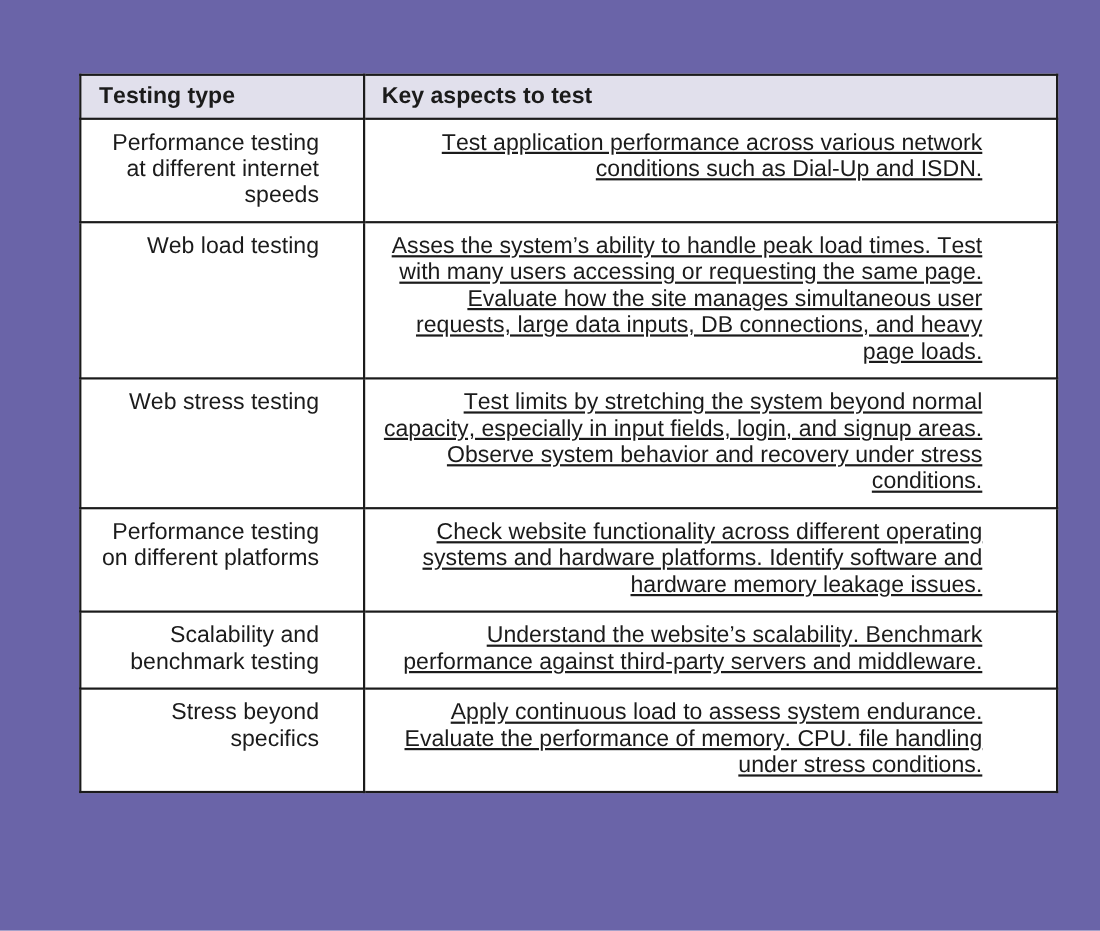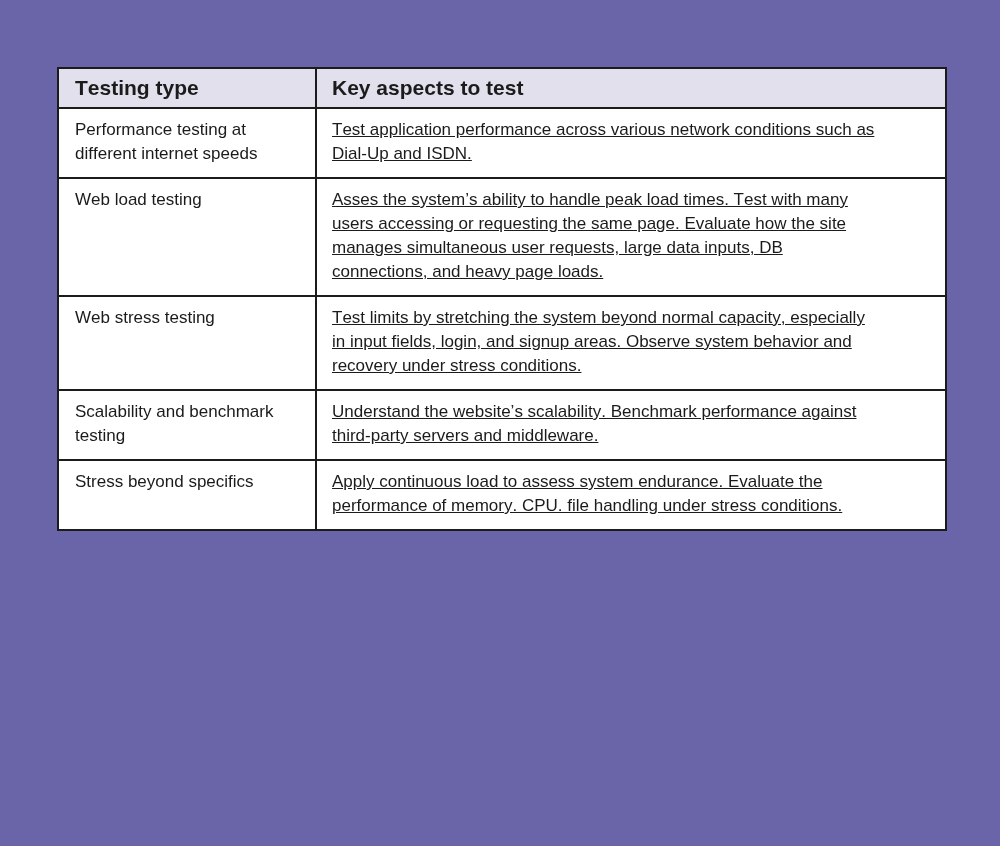--- a/index.html
+++ b/index.html
@@ -9,21 +9,21 @@
   body {
     width: 1000px;
     height: 846px;
     background: #6A64A8;
     font-family: "Liberation Sans", sans-serif;
     font-kerning: none;
     position: relative;
   }
   .table-wrap {
     position: absolute;
-    left: 57px;
+    left: 72px;
     top: 67px;
   }
   table.testing-table {
     border-collapse: collapse;
     table-layout: fixed;
     width: 888px;
     background: #FFFFFF;
   }
   col.c1 { width: 258px; }
   col.c2 { width: 630px; }
@@ -38,23 +38,24 @@
   }
   th {
     background: #E1E0EC;
     font-size: 21px;
     line-height: 25px;
     font-weight: 700;
     padding: 6px 16px 7px 16px;
   }
   th.col2 { padding-left: 15px; }
   td {
-    font-size: 17px;
+    font-size: 21px;
     line-height: 24px;
     font-weight: 400;
+    text-align: right;
   }
   td.type-cell {
     padding: 9px 40px 11px 16px;
   }
   td.aspects-cell {
     padding: 9px 67px 11px 15px;
     text-decoration: underline;
   }
 </style>
 </head>
@@ -79,20 +80,24 @@
       </tr>
       <tr>
         <td class="type-cell">Web load testing</td>
         <td class="aspects-cell">Asses the system’s ability to handle peak load times. Test with many users accessing or requesting the same page. Evaluate how the site manages simultaneous user requests, large data inputs, DB connections, and heavy page loads.</td>
       </tr>
       <tr>
         <td class="type-cell">Web stress testing</td>
         <td class="aspects-cell">Test limits by stretching the system beyond normal capacity, especially in input fields, login, and signup areas. Observe system behavior and recovery under stress conditions.</td>
       </tr>
       <tr>
+        <td class="type-cell">Performance testing on different platforms</td>
+        <td class="aspects-cell">Check website functionality across different operating systems and hardware platforms. Identify software and hardware memory leakage issues.</td>
+      </tr>
+      <tr>
         <td class="type-cell">Scalability and benchmark testing</td>
         <td class="aspects-cell">Understand the website’s scalability. Benchmark performance against third-party servers and middleware.</td>
       </tr>
       <tr>
         <td class="type-cell">Stress beyond specifics</td>
         <td class="aspects-cell">Apply continuous load to assess system endurance. Evaluate the performance of memory. CPU. file handling under stress conditions.</td>
       </tr>
     </tbody>
   </table>
 </div>

